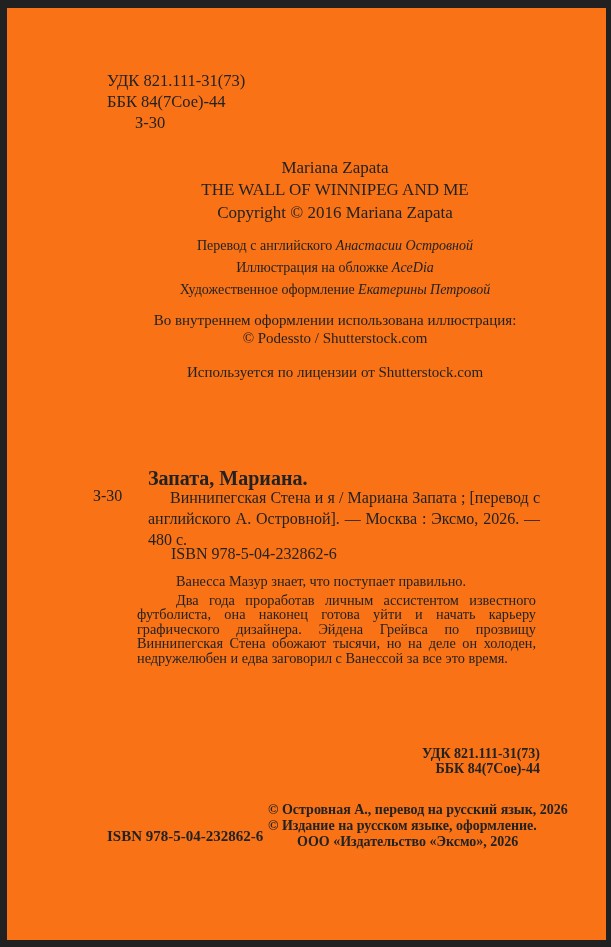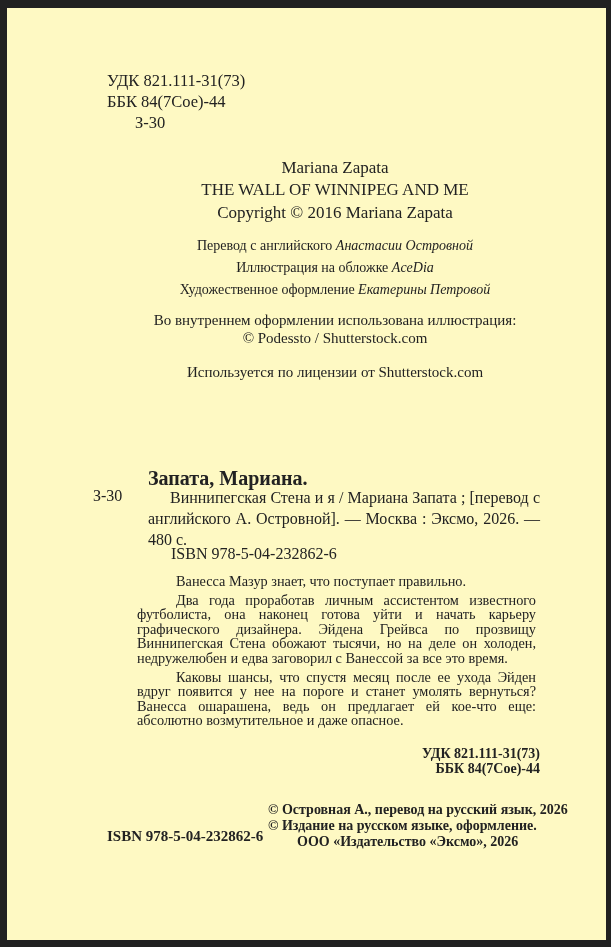--- a/index.html
+++ b/index.html
@@ -14,21 +14,21 @@
     overflow: hidden;
     font-family: "Liberation Serif", "DejaVu Serif", serif;
     color: #222222;
   }
   .page {
     position: absolute;
     left: 7px;
     top: 8px;
     right: 5px;
     bottom: 7px;
-    background: #fef9c3;
+    background: #f97316;
   }
   .abs { position: absolute; }
 
   
   .top-codes {
     left: 100px;
     top: 62px;
     font-size: 16.5px;
     line-height: 21px;
     white-space: nowrap;
@@ -181,21 +181,20 @@
   <div class="abs catalog-author">Запата, Мариана.</div>
   <div class="abs catalog-entry">
     <span class="catalog-sign">З-30</span>
     <p class="catalog-desc">Виннипегская Стена и я / Мариана Запата ; [перевод с английского А. Островной]. — Москва : Эксмо, 2026. — 480 с.</p>
   </div>
   <div class="abs catalog-isbn">ISBN 978-5-04-232862-6</div>
 
   <div class="abs annotation">
     <p>Ванесса Мазур знает, что поступает правильно.</p>
     <p>Два года проработав личным ассистентом известного футболиста, она наконец готова уйти и начать карьеру графического дизайнера. Эйдена Грейвса по прозвищу Виннипегская Стена обожают тысячи, но на деле он холоден, недружелюбен и едва заговорил с Ванессой за все это время.</p>
-    <p>Каковы шансы, что спустя месяц после ее ухода Эйден вдруг появится у нее на пороге и станет умолять вернуться? Ванесса ошарашена, ведь он предлагает ей кое-что еще: абсолютно возмутительное и даже опасное.</p>
   </div>
 
   <div class="abs bottom-codes">
     <div>УДК 821.111-31(73)</div>
     <div>ББК 84(7Сое)-44</div>
   </div>
 
   <div class="abs imprint-isbn">ISBN 978-5-04-232862-6</div>
   <div class="abs imprint-copyright">
     <div>© Островная А., перевод на русский язык, 2026</div>

